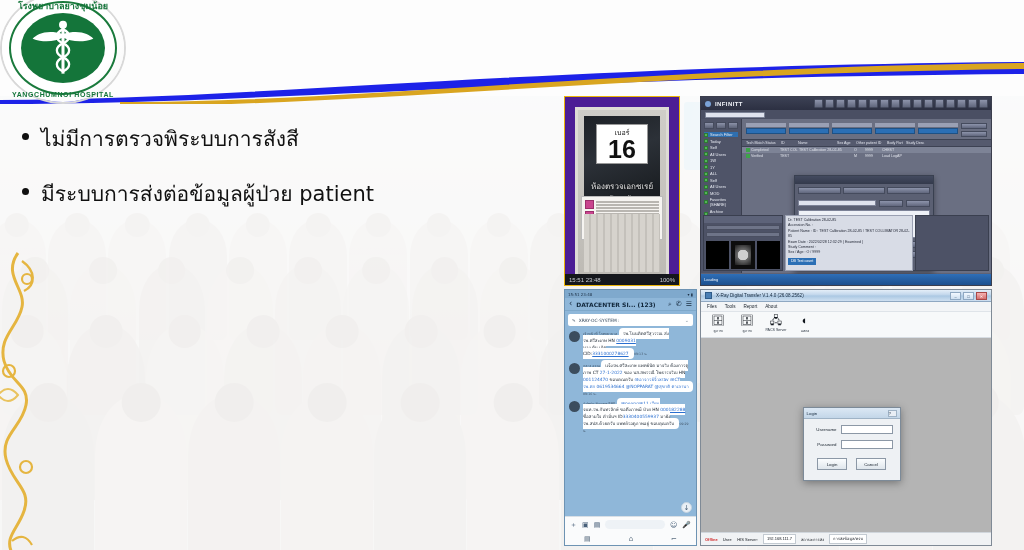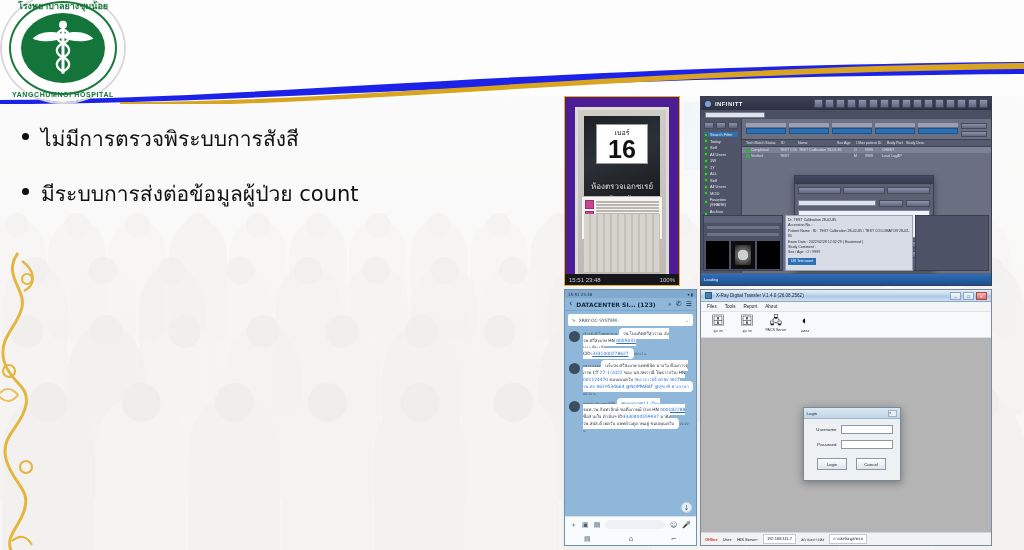--- a/index.html
+++ b/index.html
@@ -597,21 +597,21 @@
     <div class="logo-en">YANGCHUMNOI HOSPITAL</div>
   </div>
 
   <div class="bullets">
     <div class="bullet">
       <span class="dot"></span>
       <span>ไม่มีการตรวจพิระบบการสังสี</span>
     </div>
     <div class="bullet">
       <span class="dot"></span>
-      <span>มีระบบการส่งต่อข้อมูลผู้ป่วย count</span>
+      <span>มีระบบการส่งต่อข้อมูลผู้ป่วย patient</span>
     </div>
   </div>
 
   <div class="collage">
 
     <div class="door-photo">
       <div class="door-frame">
         <div class="door-glass">
           <div class="sign-num">
             <div class="lbl">เบอร์</div>

